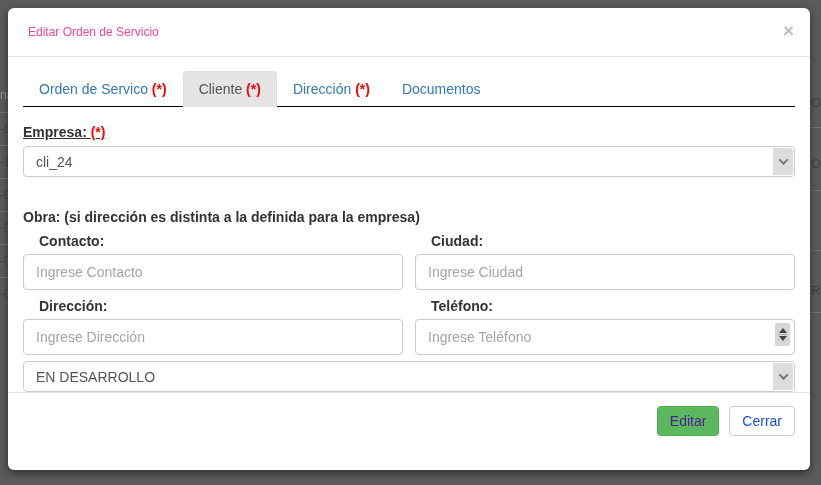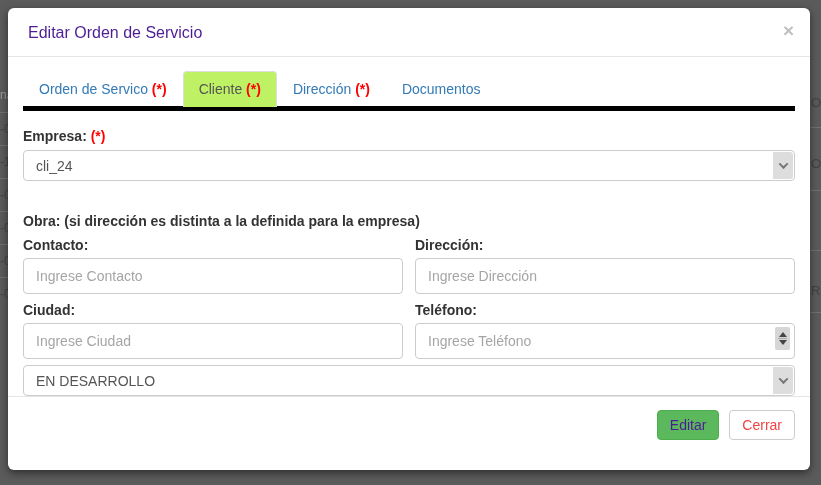--- a/index.html
+++ b/index.html
@@ -20,59 +20,59 @@
 
   
   .modal {
     position:absolute; left:8px; top:8px; width:802px; height:462px;
     background:#fff; border-radius:6px; z-index:10;
     box-shadow:0 3px 9px rgba(0,0,0,0.5);
     overflow:hidden;
     color:#333;
   }
   .modal-header { padding:15px 15px 14px 20px; border-bottom:1px solid #e5e5e5; position:relative; }
-  .modal-title { font-size:16px; font-weight:400; color:#4c1d95; line-height:19px; }
+  .modal-title { font-size:12px; font-weight:400; color:#ec4899; line-height:19px; }
   .close-btn {
     position:absolute; right:16px; top:16px;
     background:none; border:none; font-size:19px; line-height:14px;
     color:#c0c0c0; font-weight:700; cursor:pointer;
   }
 
   
-  .tabs { margin:14px 15px 0 15px; border-bottom:5px solid #000000; display:flex; }
+  .tabs { margin:14px 15px 0 15px; border-bottom:1px solid #000000; display:flex; }
   .tab {
     padding:10px 15px; font-size:14px; color:#337ab7; cursor:pointer;
     border:1px solid transparent; border-bottom:none; margin-bottom:-1px;
     border-radius:4px 4px 0 0; line-height:15px;
   }
-  .tab.active { background:#bef264; border-color:#ddd; color:#555; cursor:default; }
+  .tab.active { background:#e5e5e5; border-color:#ddd; color:#555; cursor:default; }
   .req { color:#ff0000; font-weight:700; }
 
   
   .modal-body { padding:0 15px; }
   .field-label { font-weight:700; color:#333; font-size:14px; line-height:16px; }
-  .lbl-empresa { margin-top:17px; }
+  .lbl-empresa { margin-top:17px;text-decoration:underline; }
   .lbl-obra { margin-top:32px; }
 
   .sel {
     position:relative; width:100%; height:31px; margin-top:6px;
     border:1px solid #ccc; border-radius:4px; background:#fff;
     display:flex; align-items:center; padding:0 30px 0 12px;
     color:#555; font-size:14px; cursor:default;
   }
   .sel-arrow {
     position:absolute; top:1px; right:1px; bottom:1px; width:20px;
     background:#ddd; border-radius:0 3px 3px 0;
     display:flex; align-items:center; justify-content:center; cursor:pointer;
   }
   .chev { width:7px; height:7px; border-right:2px solid #777; border-bottom:2px solid #777;
     transform:rotate(45deg) translate(-1px,-1px); }
 
   .grid2 { display:grid; grid-template-columns:1fr 1fr; column-gap:12px; }
-  .grid2 .field-label { margin-top:8px; }
+  .grid2 .field-label { margin-top:8px;margin-left:16px; }
   .input-wrap { position:relative; margin-top:5px; }
   .text-input {
     width:100%; height:36px; border:1px solid #ccc; border-radius:4px;
     padding:0 12px; font-size:14px; color:#555; outline:none;
     font-family:"Liberation Sans", sans-serif;
   }
   .text-input::placeholder { color:#a5a5a5; opacity:1; }
 
   .spinner {
     position:absolute; right:5px; top:4px; width:15px; height:23px;
@@ -87,21 +87,21 @@
   .lbl-estado { margin-top:26px; }
 
   
   .modal-footer {
     margin-top:0; border-top:1px solid #e5e5e5; padding:13px 15px 19px 15px;
     text-align:right;
   }
   .btn { display:inline-block; font-size:14px; padding:6px 12px; border-radius:4px;
     cursor:pointer; line-height:16px; font-family:"Liberation Sans", sans-serif; }
   .btn-success { background:#5cb85c; border:1px solid #4cae4c; color:#4c1d95; }
-  .btn-default { background:#fff; border:1px solid #ccc; color:#ef4444; margin-left:6px; }
+  .btn-default { background:#fff; border:1px solid #ccc; color:#1d4ed8; margin-left:6px; }
 </style>
 </head>
 <body>
 
 <span class="bg-frag lite" style="left:0;top:88px">na</span>
 <span class="bg-frag" style="left:0;top:122px">-0</span>
 <span class="bg-frag" style="left:0;top:155px">-1</span>
 <span class="bg-frag" style="left:0;top:188px">-0</span>
 <span class="bg-frag" style="left:0;top:221px">-0</span>
 <span class="bg-frag" style="left:0;top:254px">-0</span>
@@ -147,29 +147,29 @@
     <div class="field-label lbl-obra">Obra: (si dirección es distinta a la definida para la empresa)</div>
 
     <div class="grid2">
       <div>
         <div class="field-label">Contacto:</div>
         <div class="input-wrap">
           <input class="text-input" type="text" placeholder="Ingrese Contacto" style="">
         </div>
       </div>
       <div>
+        <div class="field-label">Ciudad:</div>
+        <div class="input-wrap">
+          <input class="text-input" type="text" placeholder="Ingrese Ciudad" style="">
+        </div>
+      </div>
+      <div>
         <div class="field-label">Dirección:</div>
         <div class="input-wrap">
           <input class="text-input" type="text" placeholder="Ingrese Dirección" style="">
-        </div>
-      </div>
-      <div>
-        <div class="field-label">Ciudad:</div>
-        <div class="input-wrap">
-          <input class="text-input" type="text" placeholder="Ingrese Ciudad" style="">
         </div>
       </div>
       <div>
         <div class="field-label">Teléfono:</div>
         <div class="input-wrap">
           <input class="text-input" type="text" placeholder="Ingrese Teléfono" style="">
           <span class="spinner">
             <i class="spin-up"></i>
             <i class="spin-sep"></i>
             <i class="spin-dn"></i>

